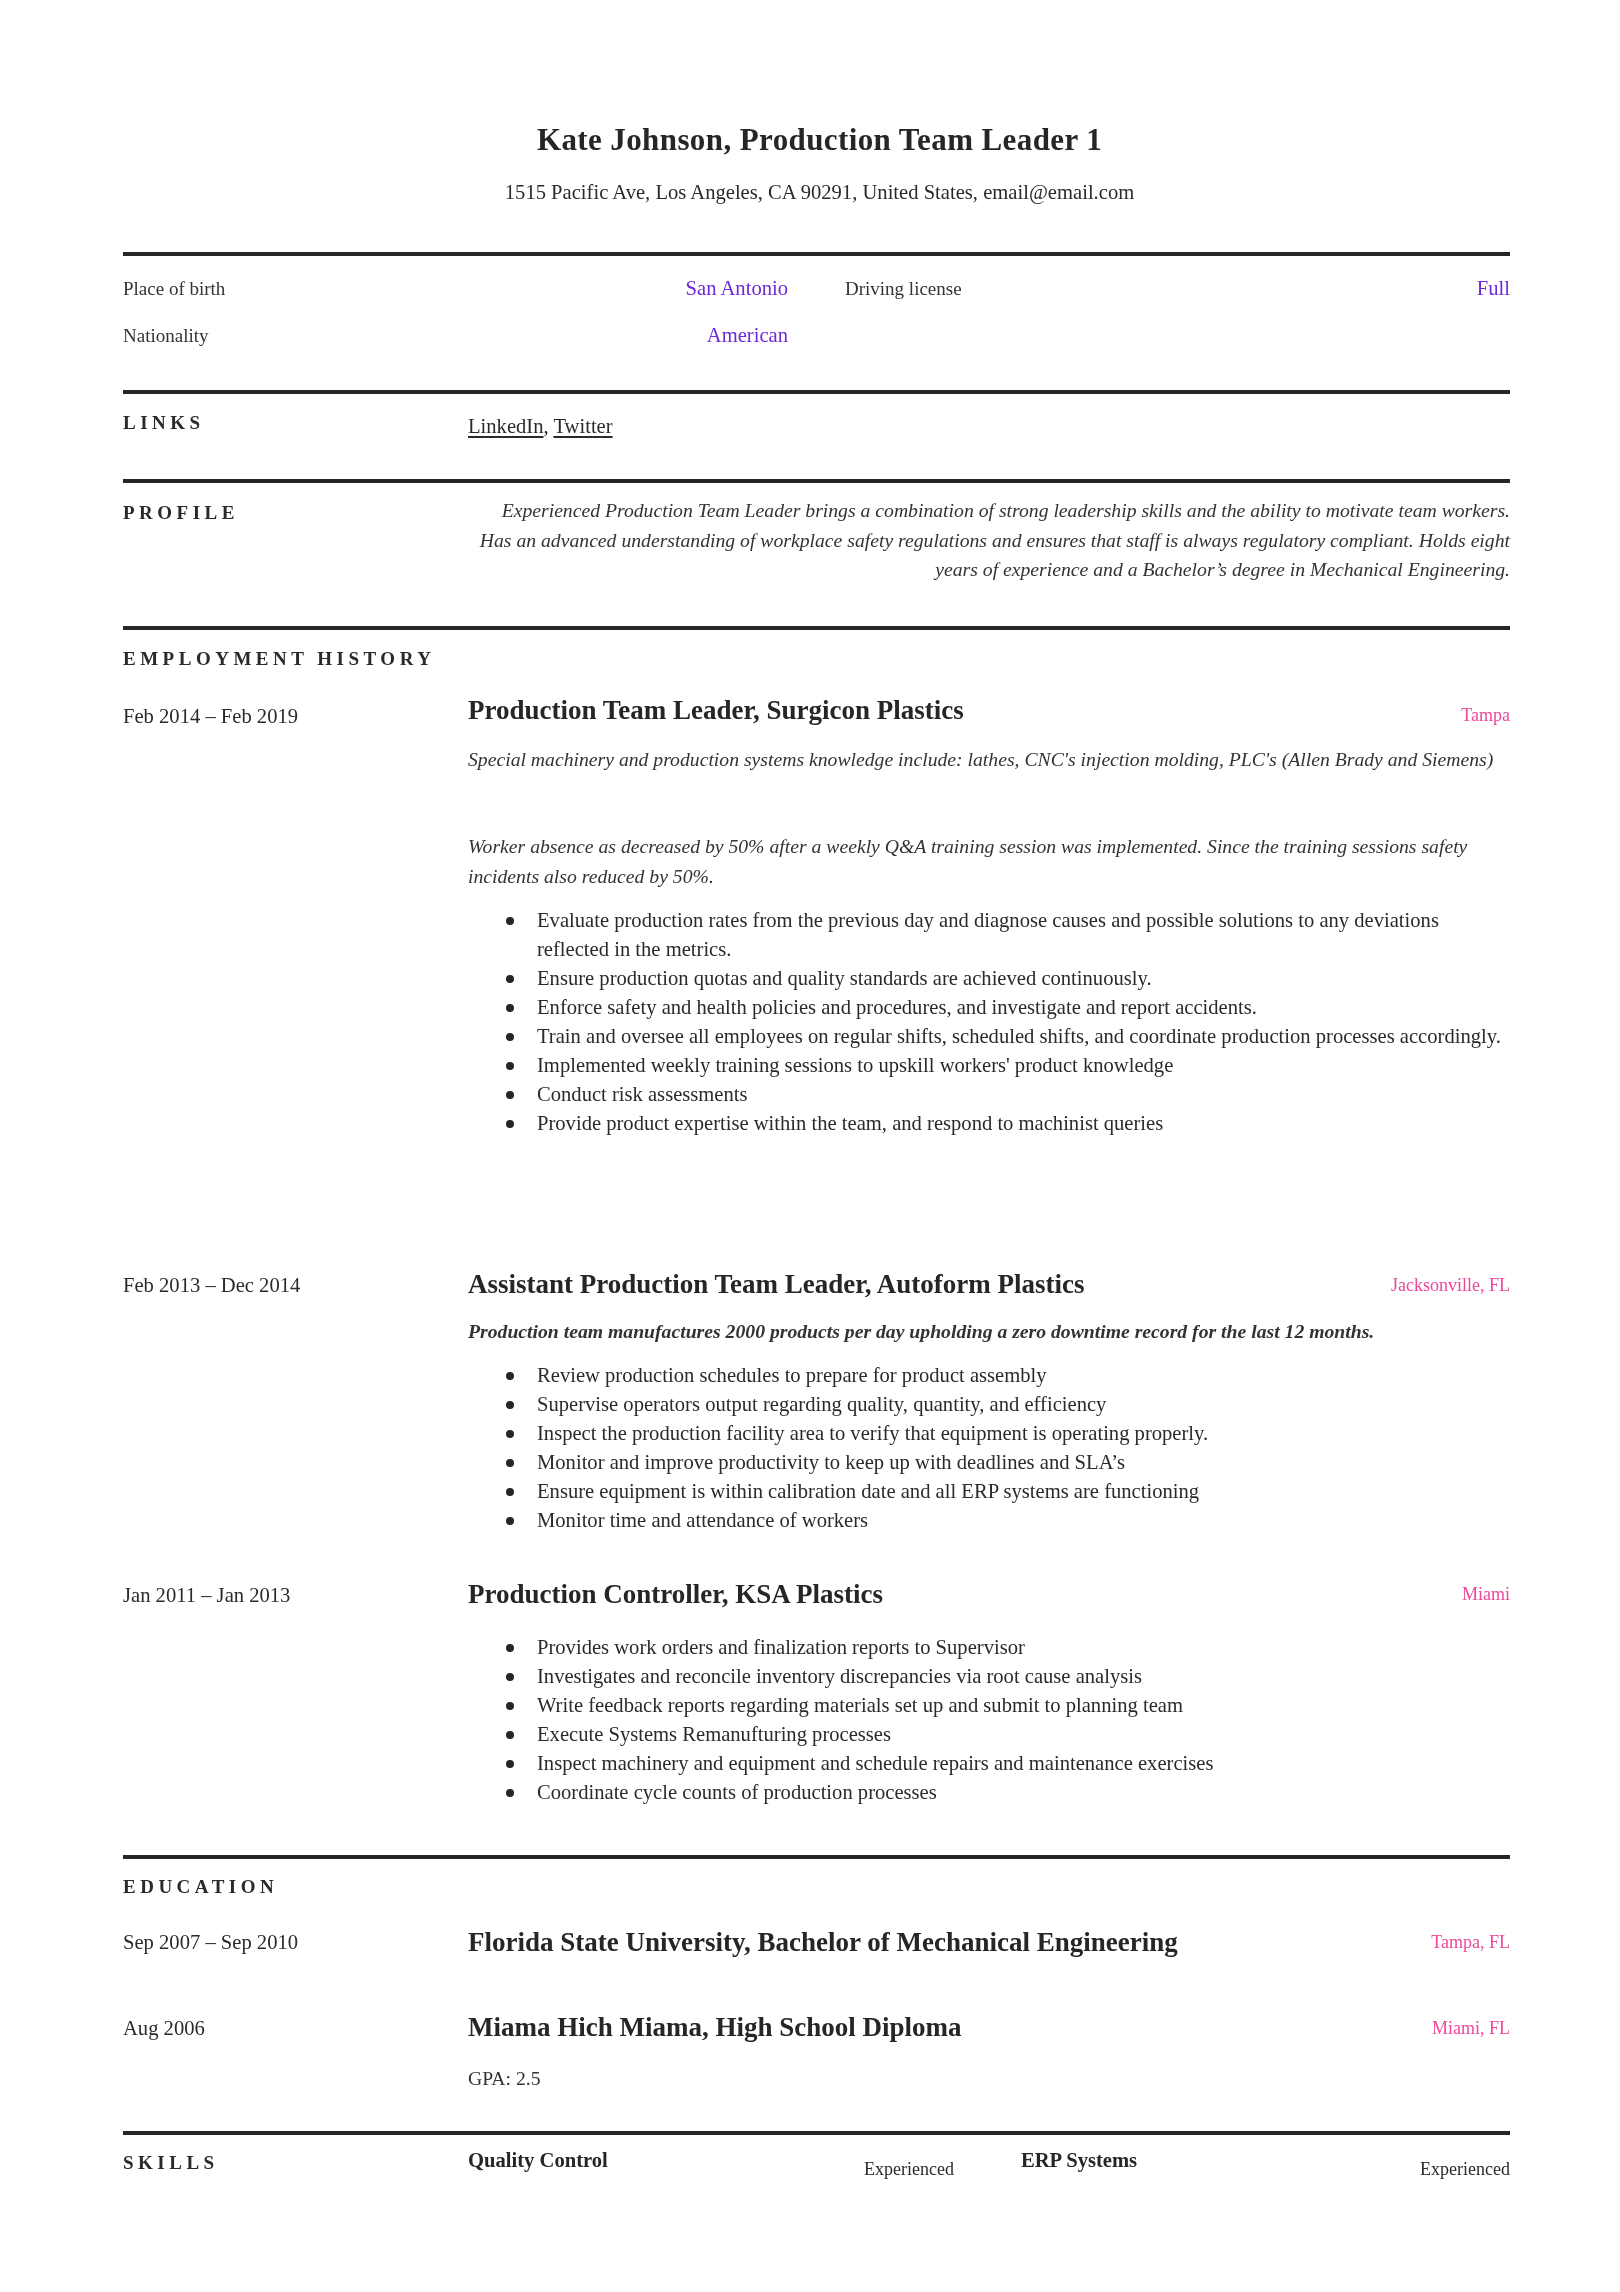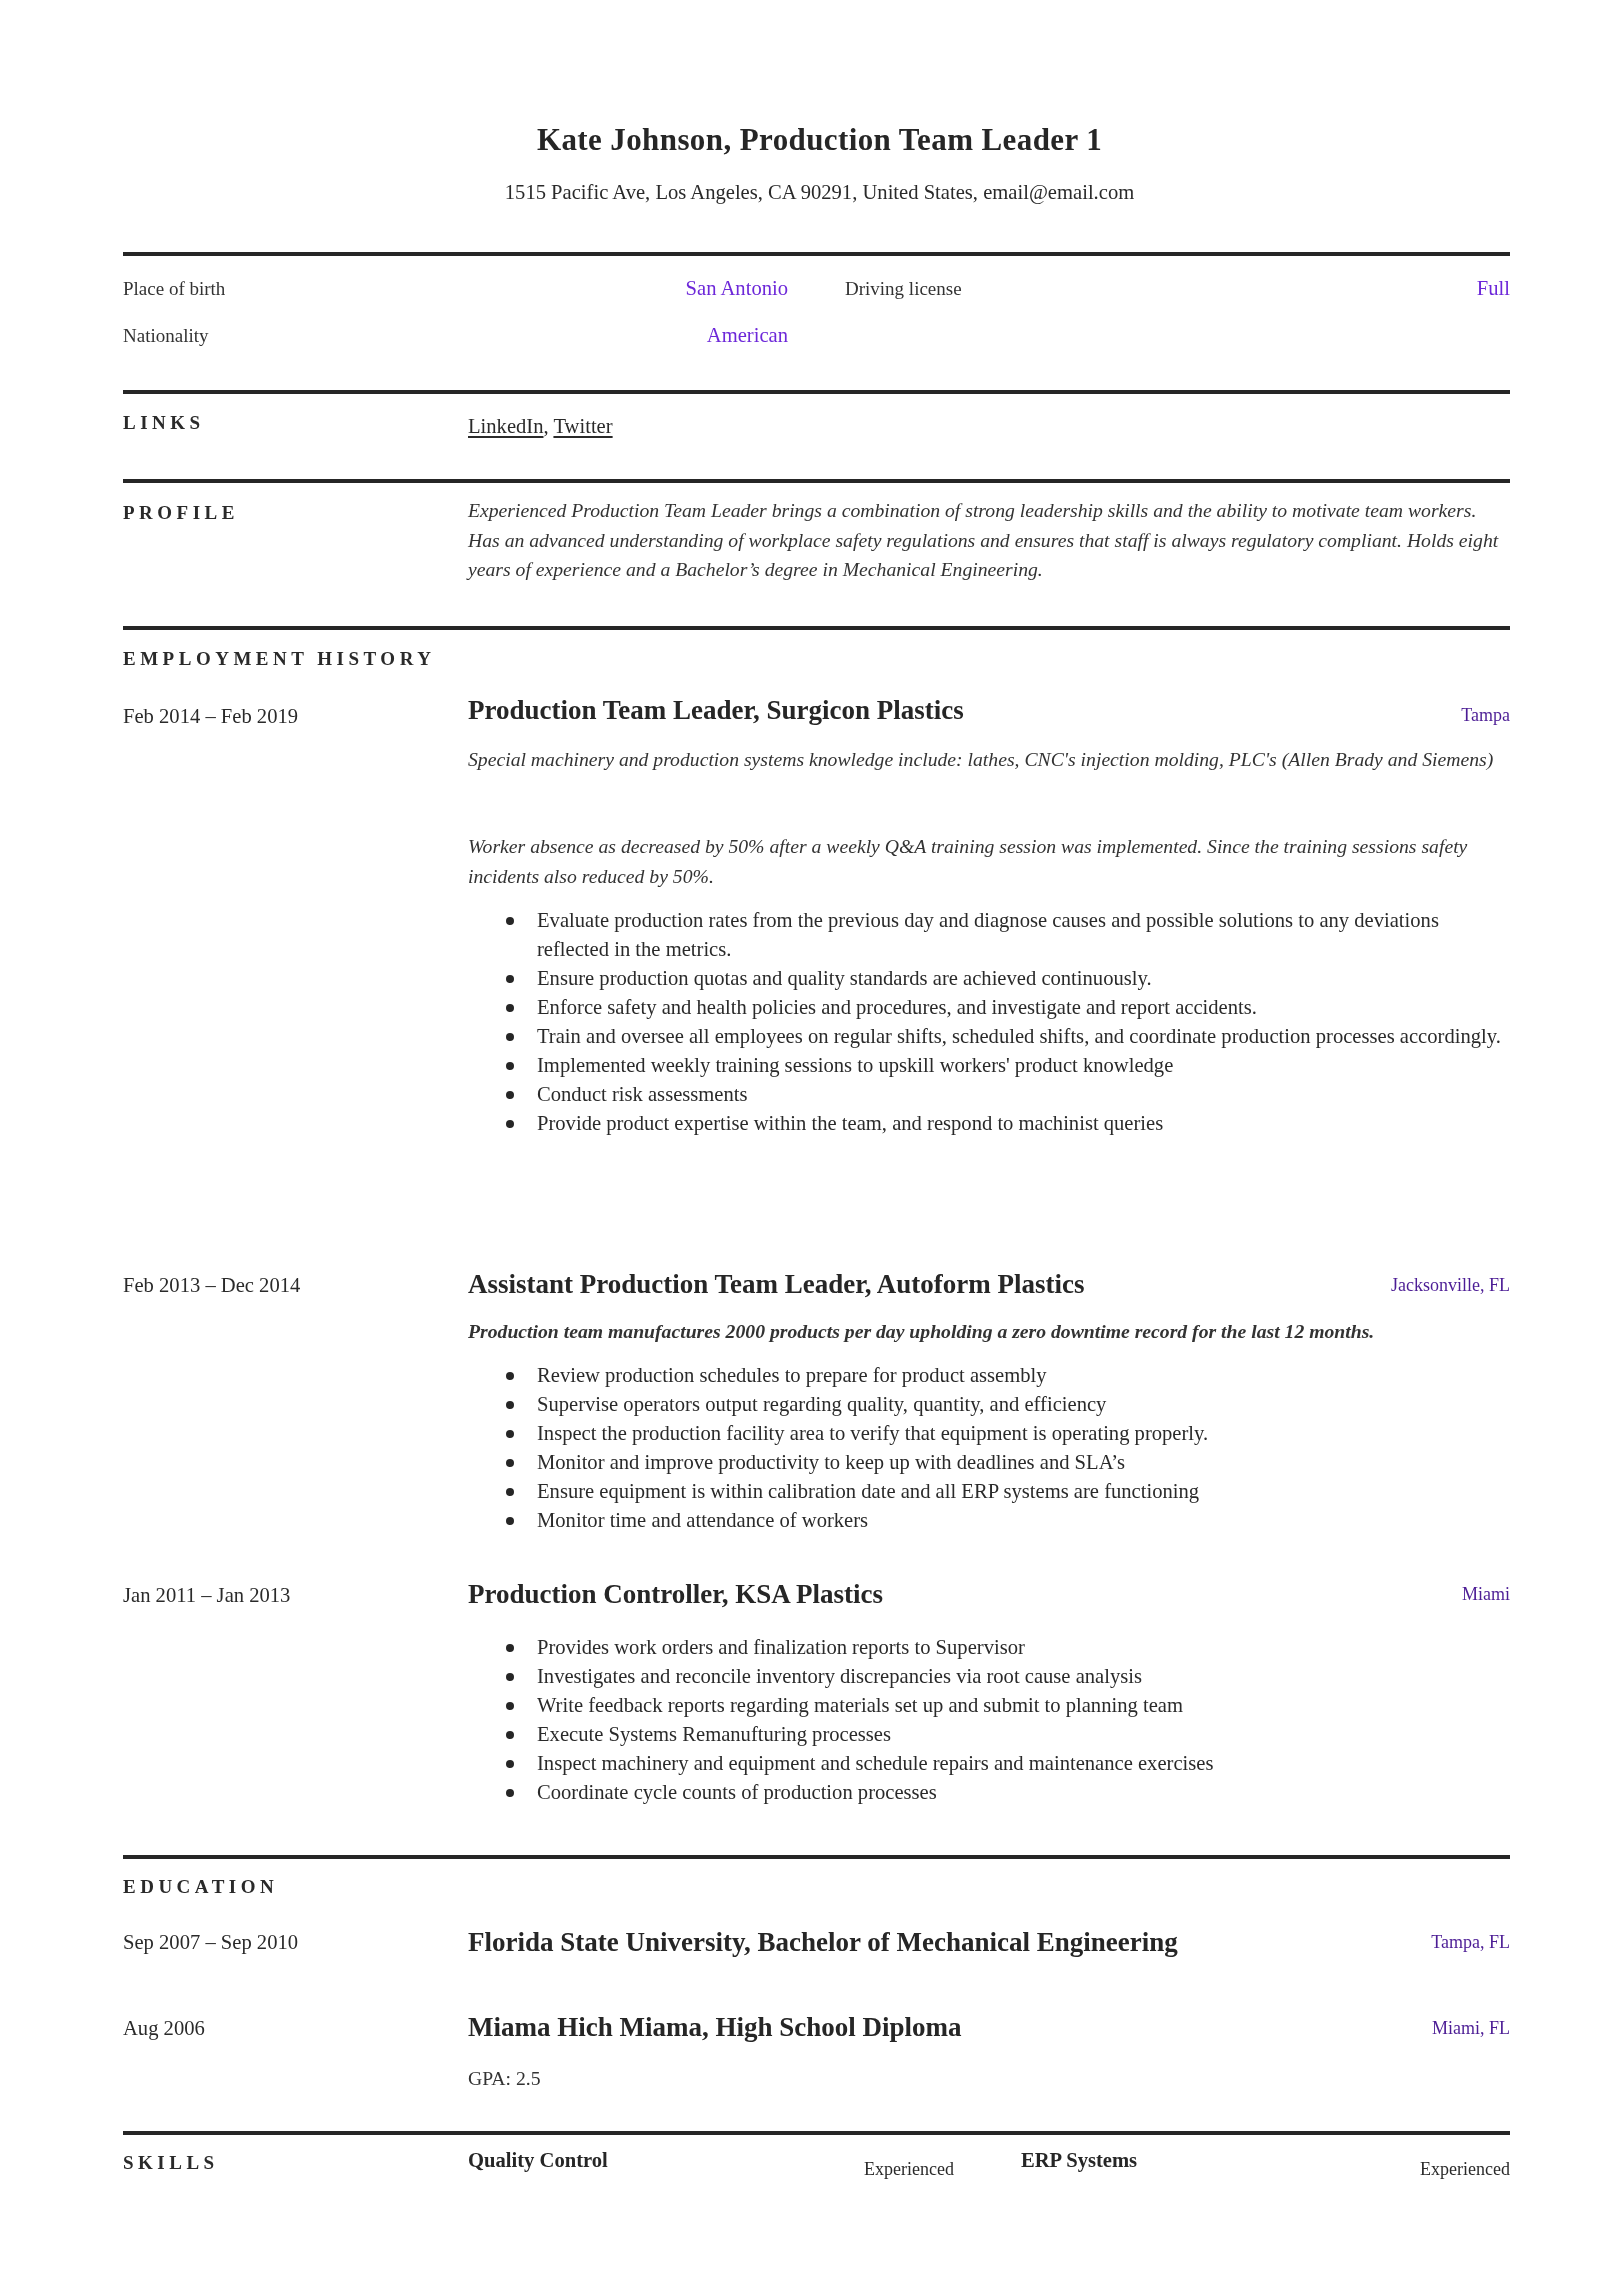--- a/index.html
+++ b/index.html
@@ -10,21 +10,21 @@
   .title { left: 0; width: 1639px; text-align: center; font-size: 31px; font-weight: bold; letter-spacing: 0.4px; line-height: 36px; color: #262626; }
   .address { left: 0; width: 1639px; text-align: center; font-size: 20.6px; line-height: 27px; color: #2a2a2a; }
   .label { left: 123px; font-size: 19px; line-height: 23px; color: #333; }
   .info-val-r { font-size: 20.6px; line-height: 25px; text-align: right; color: #6d28d9; }
   .section-h { left: 123px; font-size: 19px; font-weight: bold; letter-spacing: 4.5px; line-height: 23px; color: #2a2a2a; }
   .links { left: 468px; font-size: 20.6px; line-height: 25px; color: #2a2a2a; }
   .links a { color: #2a2a2a; text-underline-offset: 2.7px; }
   .profile { left: 468px; width: 1042px; font-size: 19.7px; line-height: 29.6px; font-style: italic; white-space: normal; color: #333; }
   .date { left: 123px; font-size: 20.6px; line-height: 25px; color: #2a2a2a; }
   .job-title { left: 468px; font-size: 27px; line-height: 32px; color: #262626; font-weight: bold; }
-  .job-loc { right: 110px; font-size: 18px; line-height: 23px; text-align: right; color: #4c1d95; }
+  .job-loc { right: 110px; font-size: 18px; line-height: 23px; text-align: right; color: #ec4899; }
   .desc { left: 468px; width: 1042px; font-size: 19.7px; line-height: 29.6px; font-style: italic; white-space: normal; color: #333; }
   ul.bullets { position: absolute; left: 468px; width: 1042px; margin: 0; padding: 0; list-style: none; }
   ul.bullets li { position: relative; padding-left: 69px; font-size: 20.6px; line-height: 29px; color: #2a2a2a; }
   ul.bullets li .dot { position: absolute; left: 38px; top: 10.7px; width: 8px; height: 8px; border-radius: 50%; background: #262626; }
   .gpa { left: 468px; font-size: 19.7px; line-height: 25px; color: #333; }
   .skill-name { font-size: 20.6px; line-height: 25px; color: #262626; font-weight: bold; }
   .skill-level { font-size: 18px; line-height: 23px; color: #2a2a2a; }
 </style>
 </head>
 <body>
@@ -44,21 +44,21 @@
 <div class="rule" style="top:390px;"></div>
 
 <div class="abs section-h" style="top:411px;">LINKS</div>
 <div class="abs links" style="top:414px;">
   <a href="#">LinkedIn</a><span>, </span><a href="#">Twitter</a>
 </div>
 
 <div class="rule" style="top:479px;"></div>
 
 <div class="abs section-h" style="top:501px;">PROFILE</div>
-<div class="abs profile" style="top:496px;">Experienced Production Team Leader brings a combination of strong leadership skills and the ability to motivate team workers. Has an advanced understanding of workplace safety regulations and ensures that staff is always regulatory compliant. Holds eight years of experience and a Bachelor’s degree in Mechanical Engineering.</div>
+<div class="abs profile" style="top:496px;text-align:right;">Experienced Production Team Leader brings a combination of strong leadership skills and the ability to motivate team workers. Has an advanced understanding of workplace safety regulations and ensures that staff is always regulatory compliant. Holds eight years of experience and a Bachelor’s degree in Mechanical Engineering.</div>
 
 <div class="rule" style="top:626px;"></div>
 
 <div class="abs section-h" style="top:647px;">EMPLOYMENT HISTORY</div>
 
 <div>
   <div class="abs date" style="top:704px;">Feb 2014 – Feb 2019</div>
   <div class="abs job-title" style="top:694px;">Production Team Leader, Surgicon Plastics</div>
   <div class="abs job-loc" style="top:704px;">Tampa</div>
   <div class="abs desc" style="top:745px;">Special machinery and production systems knowledge include: lathes, CNC's injection molding, PLC's (Allen Brady and Siemens)</div>

